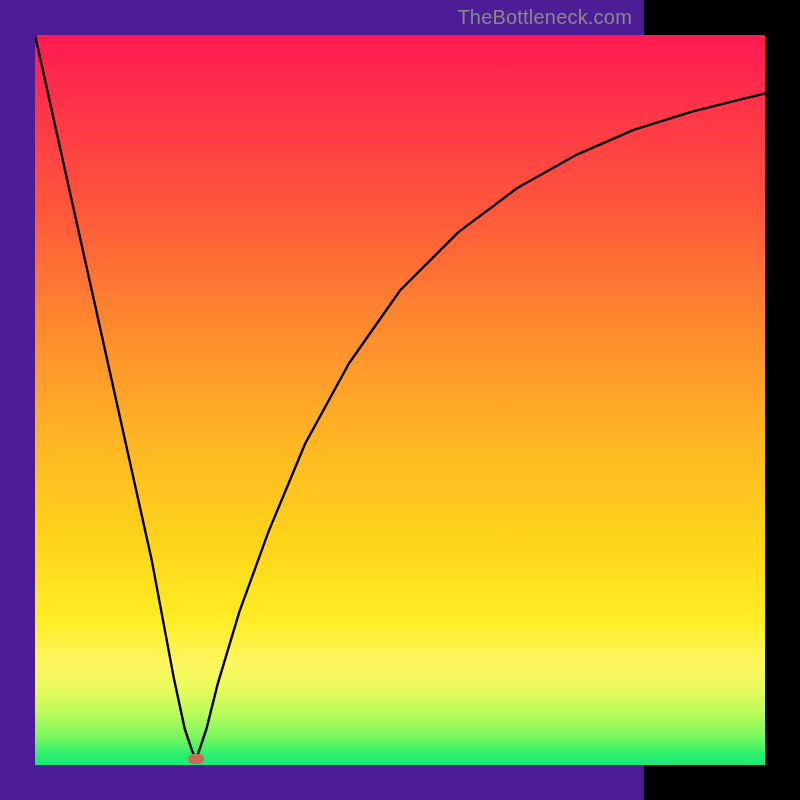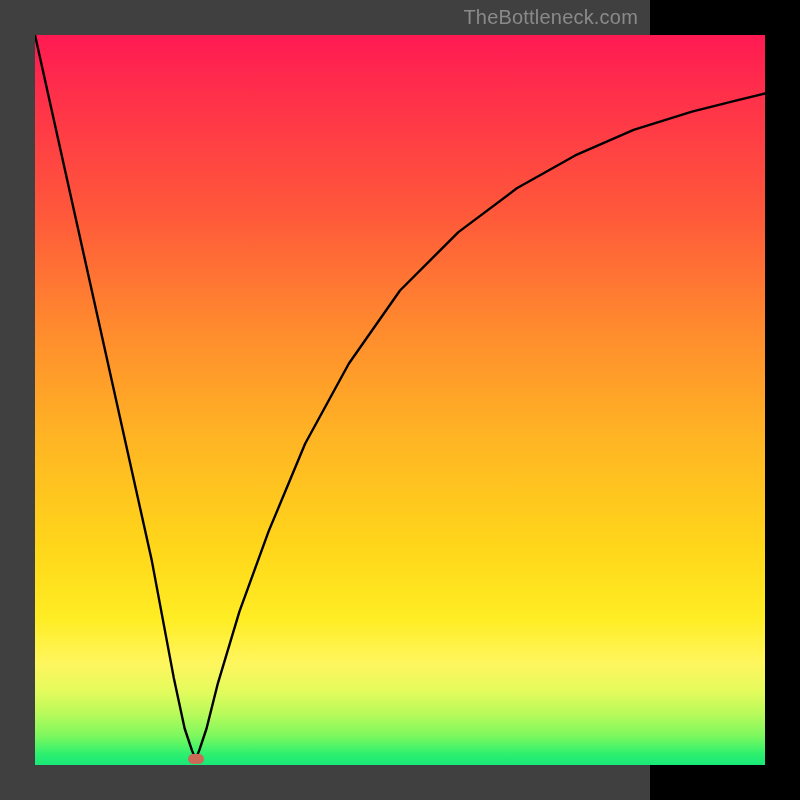--- a/index.html
+++ b/index.html
@@ -7,22 +7,21 @@
     padding: 0;
     width: 800px;
     height: 800px;
     background: #000;
     overflow: hidden;
   }
   .frame {
     position: relative;
     width: 644px;
     height: 800px;
-    background: #404040;
-    padding-left: 6px;
+    background: #4c1d95;
   }
   .plot-area {
     position: absolute;
     left: 35px;
     top: 35px;
     width: 730px;
     height: 730px;
     overflow: hidden;
   }
   .gradient-bg {

